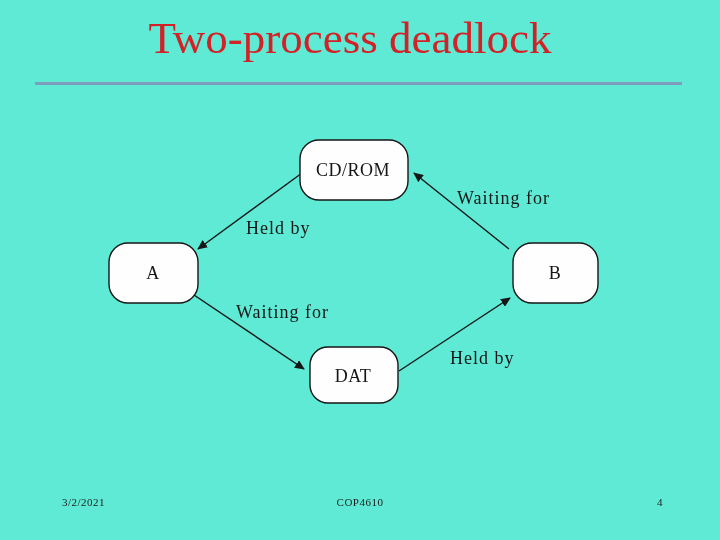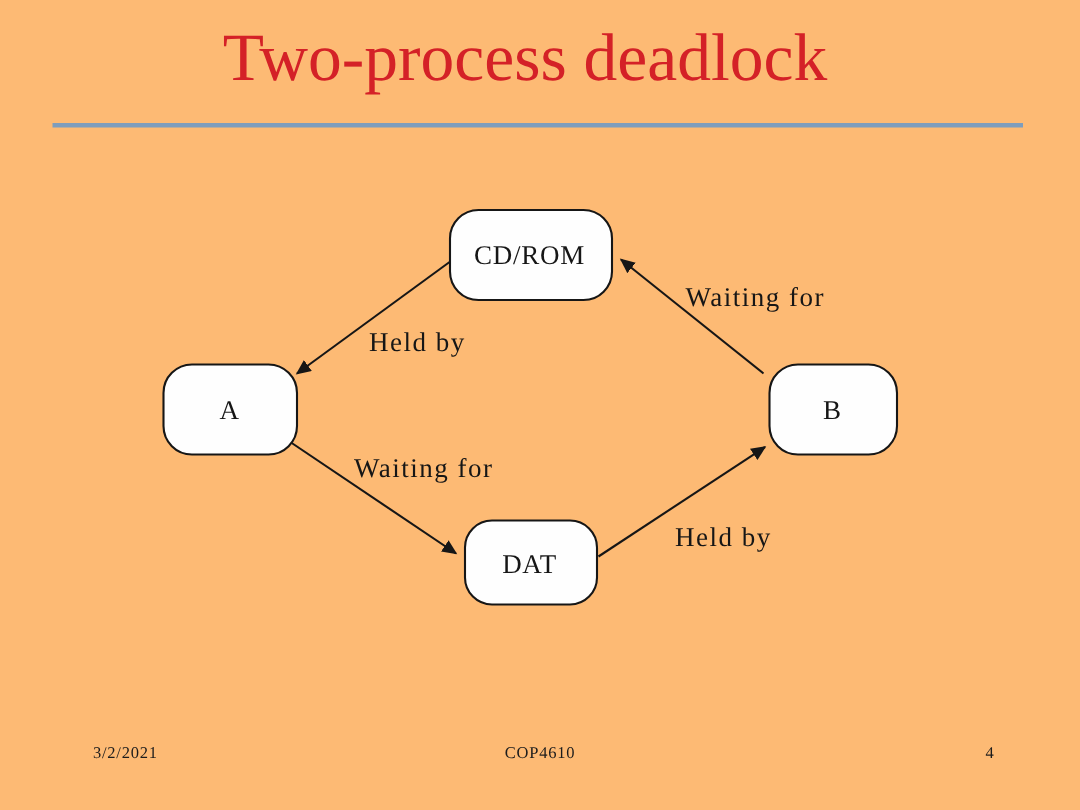--- a/index.html
+++ b/index.html
@@ -5,21 +5,21 @@
   html, body {
     margin: 0;
     padding: 0;
     background: #ffffff;
     font-family: "Liberation Serif", "DejaVu Serif", serif;
   }
   #slide {
     position: relative;
     width: 720px;
     height: 540px;
-    background: #fdba74;
+    background: #5eead4;
     overflow: hidden;
   }
   .slide-title {
     position: absolute;
     top: 13px;
     left: 0;
     right: 0;
     text-align: center;
     transform: translateX(-10px);
     font-size: 45px;

